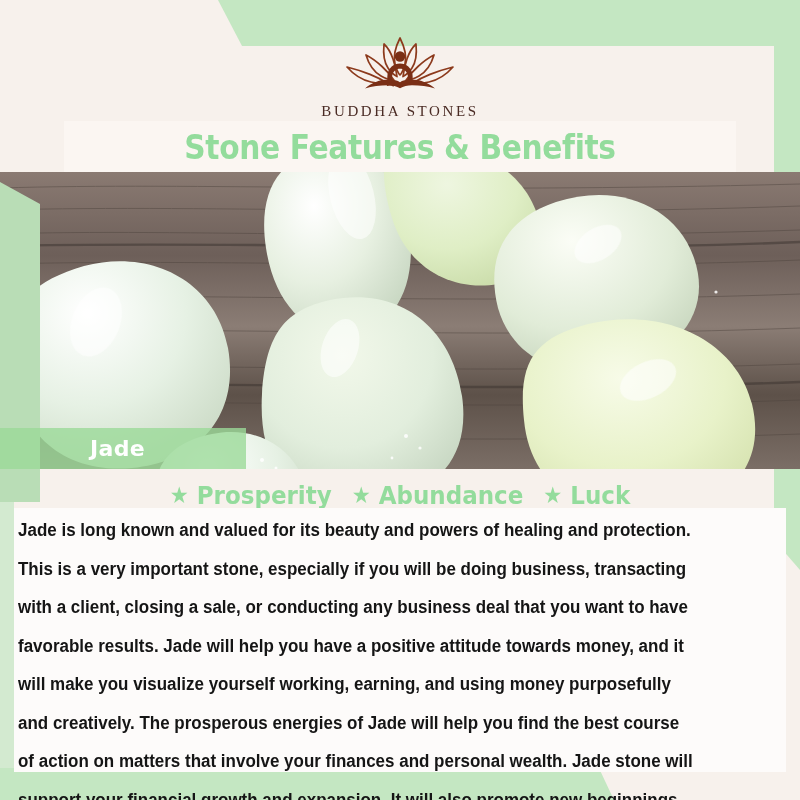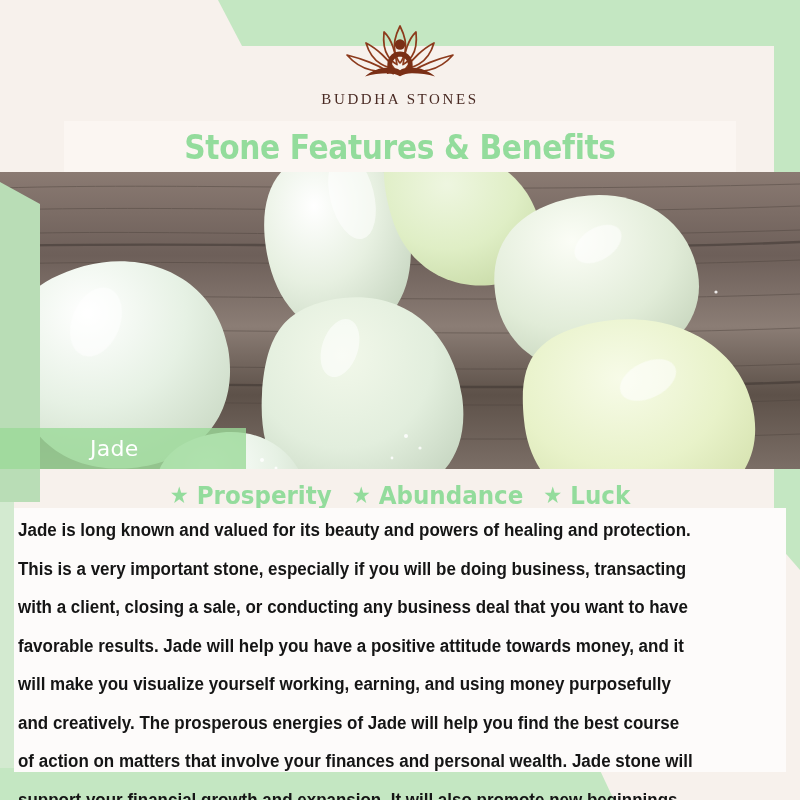--- a/index.html
+++ b/index.html
@@ -38,21 +38,21 @@
     clip-path:polygon(0 0, 597px 0, 614px 36px, 0 36px);
   }
   
   .rail-left{
     left:0;top:500px;width:14px;height:268px;
     background:#d3ead0;
   }
 
   
   .logo-wrap{
-    position:absolute;left:0;top:22px;width:800px;height:96px;
+    position:absolute;left:0;top:34px;width:800px;height:96px;
     display:flex;flex-direction:column;align-items:center;justify-content:flex-start;
   }
   .logo-mark{width:150px;height:66px;display:block;}
   .logo-word{
     margin-top:3px;
     font-family:"Liberation Serif", serif;
     font-size:15px;letter-spacing:2.6px;color:#4a2b24;font-weight:400;
   }
 
   
@@ -83,21 +83,21 @@
   
   .jade-tag{
     position:absolute;left:0;top:428px;width:246px;height:41px;
     background:rgba(155,217,152,0.80);
     display:flex;align-items:center;
   }
   .jade-tag span{
     margin-left:90px;
     color:#ffffff;
     font-family:"DejaVu Sans", sans-serif;
-    font-weight:normal;
+    font-weight:bold;
     font-size:22px;
     letter-spacing:0.3px;
   }
 
   
   .benefits{
     position:absolute;left:0;top:479px;width:800px;
     text-align:center;
     font-family:"DejaVu Sans", sans-serif;
     font-weight:bold;

